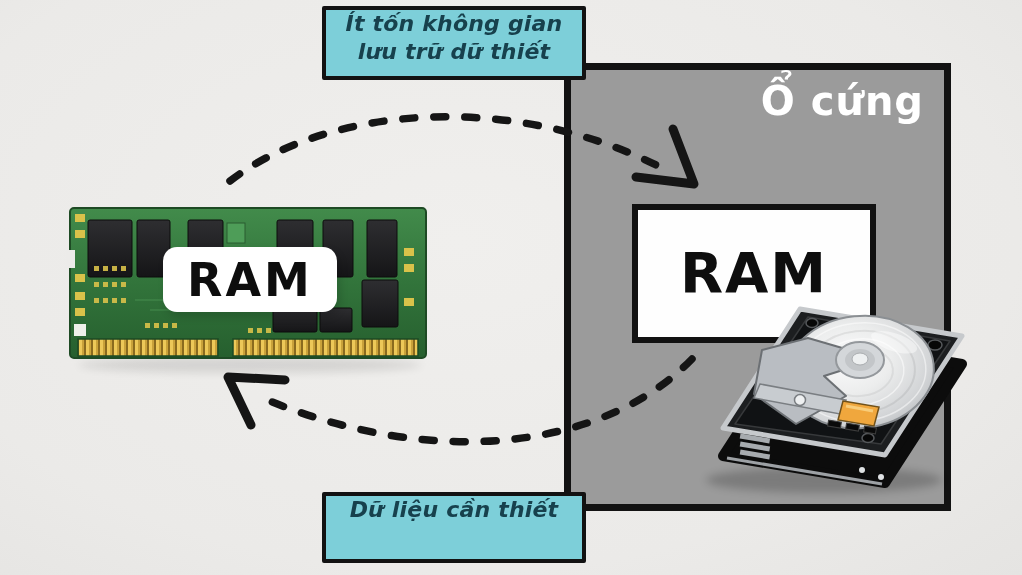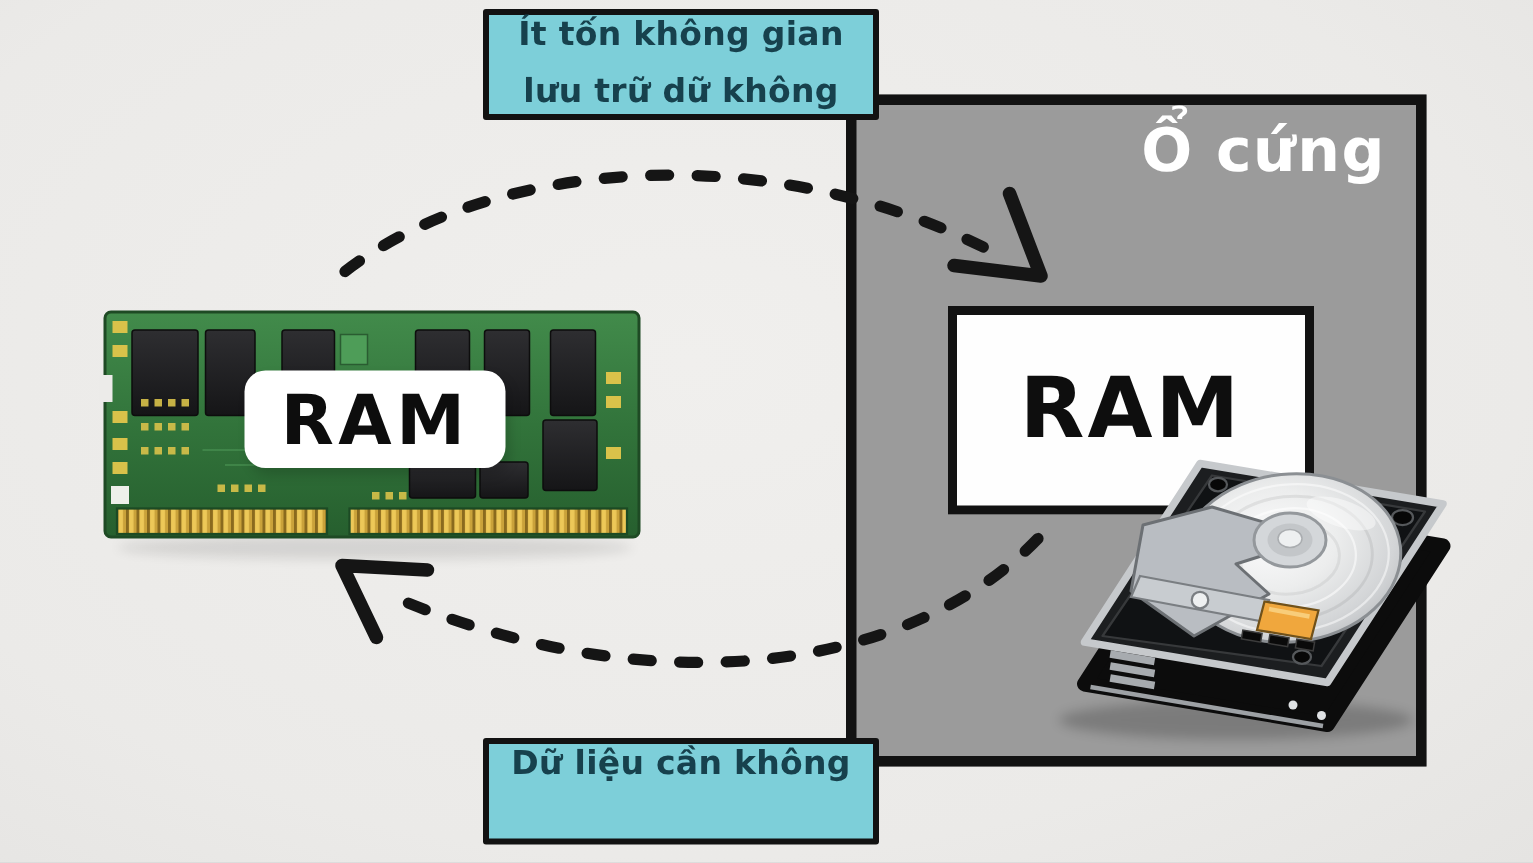--- a/index.html
+++ b/index.html
@@ -20,22 +20,22 @@
     position:absolute; left:632px; top:204px; width:244px; height:139px;
     background:#fefefe; border:6px solid #121212; box-sizing:border-box;
     display:flex; flex-direction:column; align-items:center; justify-content:center;
     z-index:3;
   }
   .vram-line {
     font-size:56px; font-weight:800; line-height:0.93; color:#0e0e0e; letter-spacing:2px;
   }
   .note {
     position:absolute; background:#7dcfd9; border:4px solid #121212; box-sizing:border-box;
-    display:flex; flex-direction:column; align-items:center; justify-content:space-between;
-    text-align:center; z-index:7; border-radius:2px;
+    display:flex; flex-direction:column; align-items:center; justify-content:flex-start;
+    text-align:center; z-index:7; border-radius:2px;font-style:italic;
   }
   .note-top    { left:322px; top:6px;   width:264px; height:74px; }
   .note-bottom { left:322px; top:492px; width:264px; height:71px; }
   .note-line {
     font-size:22px; font-weight:700; color:#17414d; line-height:1.26; letter-spacing:0.2px;
   }
   svg.overlay { position:absolute; left:0; top:0; z-index:5; pointer-events:none; }
 </style>
 </head>
 <body>
@@ -207,20 +207,20 @@
       <g fill="#0a0a0a" stroke="#3c3c3c" stroke-width="1">
         <rect x="828" y="421" width="13" height="6" transform="rotate(9.5 834 424)"></rect>
         <rect x="846" y="424" width="13" height="6" transform="rotate(9.5 852 427)"></rect>
         <rect x="864" y="427" width="12" height="6" transform="rotate(9.5 870 430)"></rect>
       </g>
     </g>
   </svg>
 
   <div class="note note-top">
     <div class="note-line">Ít tốn không gian</div>
-    <div class="note-line">lưu trữ dữ không</div>
+    <div class="note-line">lưu trữ dữ thiết</div>
   </div>
 
   <div class="note note-bottom">
-    <div class="note-line">Dữ liệu cần không</div>
+    <div class="note-line">Dữ liệu cần thiết</div>
   </div>
 
 </div>
 
 </body></html>

